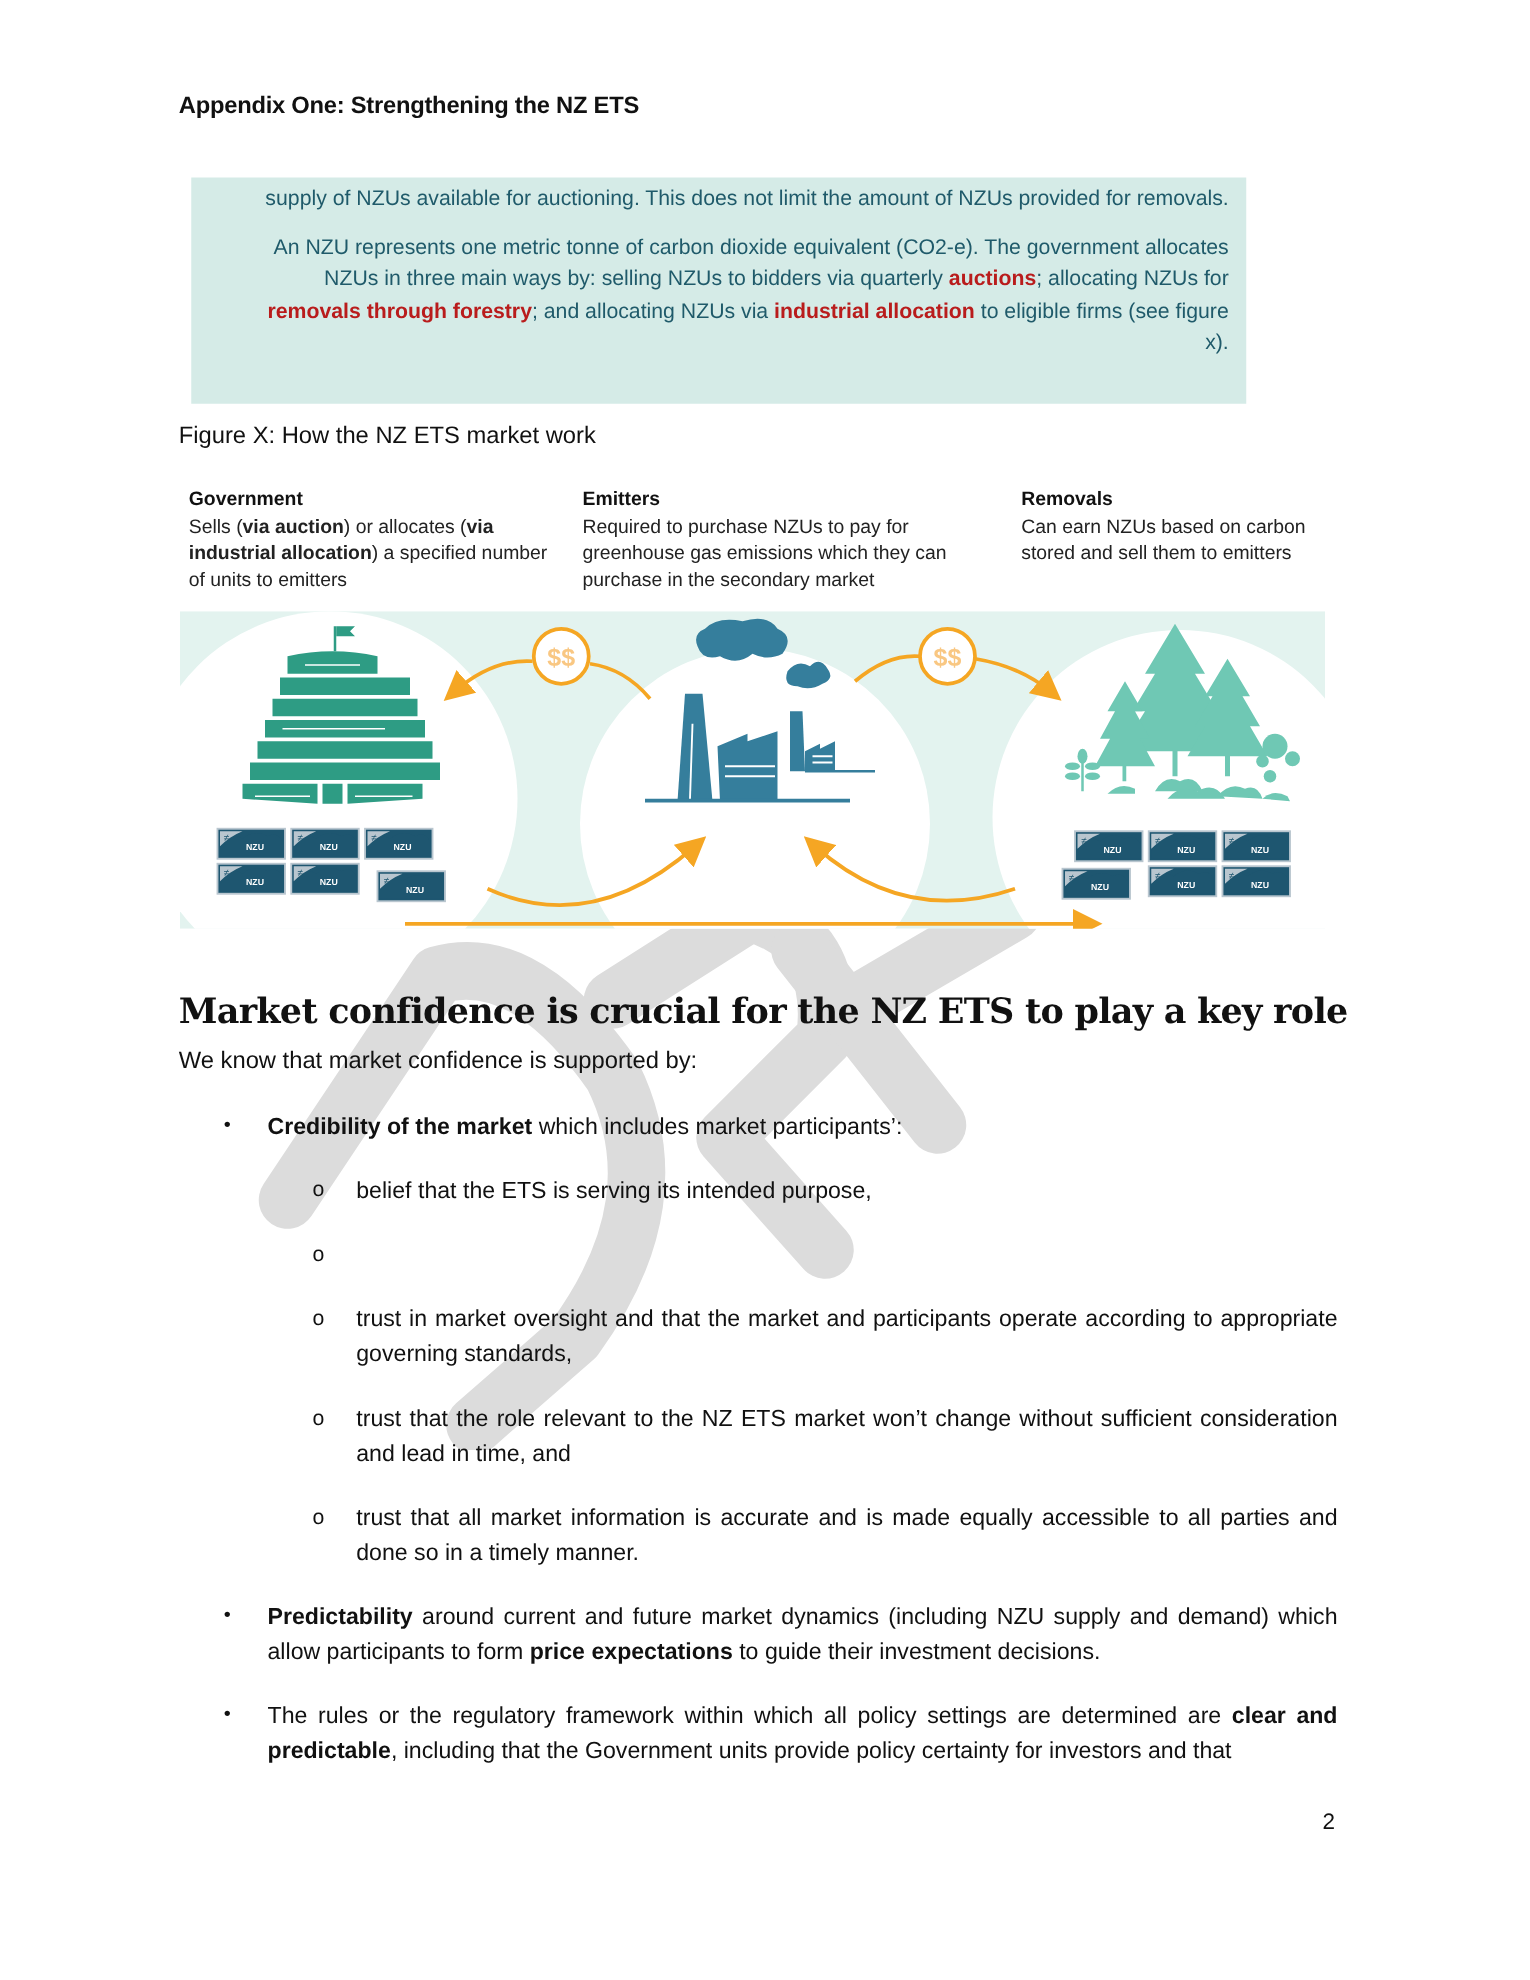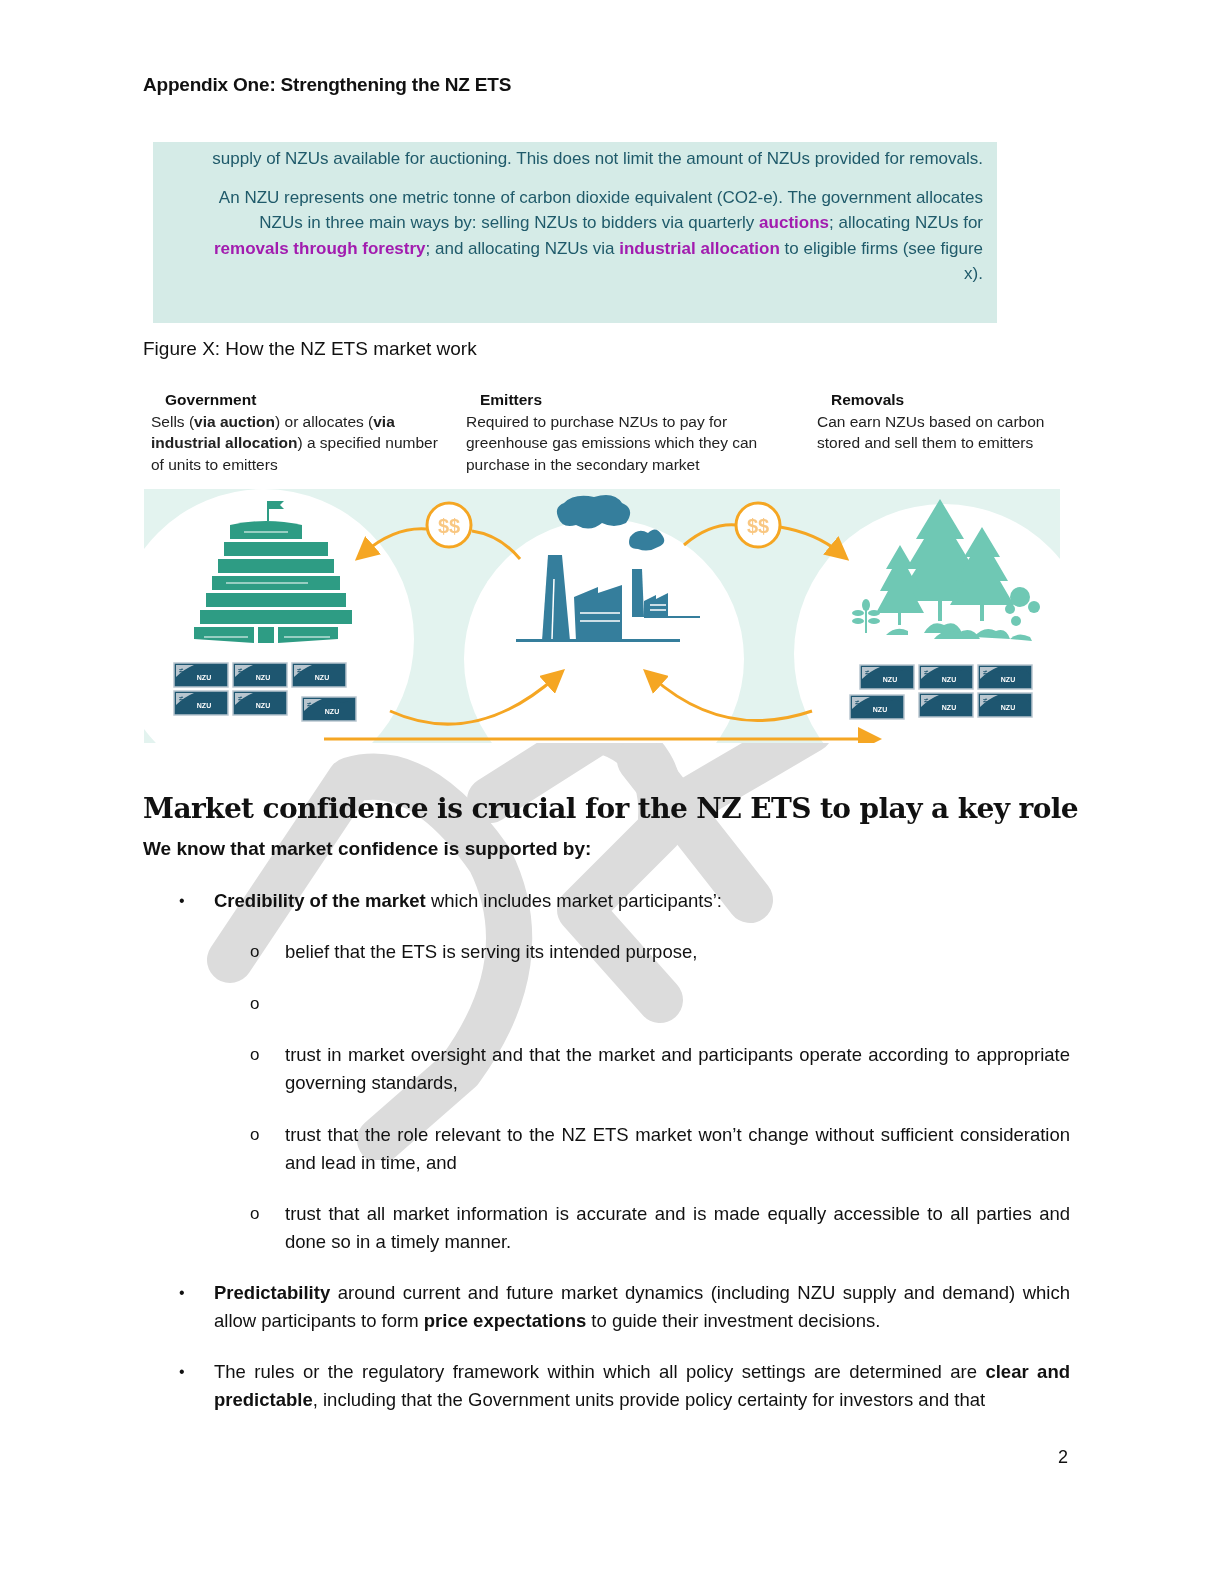--- a/index.html
+++ b/index.html
@@ -7,35 +7,35 @@
          font-family:"Liberation Sans", sans-serif; color:#111; }
   .page { position:absolute; left:0; top:0; width:1224px; height:1584px; }
 
   .watermark { position:absolute; left:190px; top:740px; width:640px; height:420px; z-index:0; pointer-events:none; }
 
   .appendix-title { position:absolute; left:143px; top:74px; font-weight:bold; font-size:19px; letter-spacing:-0.2px; z-index:2; }
 
   .callout { position:absolute; left:153px; top:142px; width:844px; height:181px; background:#d5ebe7; z-index:1; }
   .callout-inner { position:absolute; left:40px; top:4px; width:790px; color:#1f5a6a; font-size:17px; line-height:25.5px; }
   .callout p { margin:0 0 13px 0;text-align:right; }
-  .callout b { color:#a21caf;margin-top:12px; }
+  .callout b { color:#b91c1c;margin-top:12px; }
 
   .fig-caption { position:absolute; left:143px; top:338px; font-size:19px; color:#111; z-index:2; }
 
   .fig-col { position:absolute; top:389px; font-size:15.5px; line-height:21.5px; color:#222; z-index:2; }
-  .fig-col .col-title { font-weight:bold; color:#111; display:block;margin-left:14px; }
+  .fig-col .col-title { font-weight:bold; color:#111; display:block; }
   .col-gov { left:151px; width:290px; }
   .col-emit { left:466px; width:300px; }
   .col-rem { left:817px; width:260px; }
 
   .diagram { position:absolute; left:144px; top:489px; width:916px; height:254px; z-index:1; }
 
   .section-heading { position:absolute; left:143px; top:792px; font-family:"DejaVu Serif", serif; font-weight:bold;
                      font-size:28px; letter-spacing:-0.6px; color:#111; z-index:2; }
-  .intro { position:absolute; left:143px; top:838px; font-size:19px; z-index:2;font-weight:bold; }
+  .intro { position:absolute; left:143px; top:838px; font-size:19px; z-index:2; }
 
   .body-text { position:absolute; font-size:18.5px; line-height:27.5px; color:#111; z-index:2; text-align:justify; }
   .bullet { position:absolute; font-size:16px; z-index:2; }
   .subbullet { position:absolute; font-size:17px; z-index:2; }
 
   .page-num { position:absolute; left:1058px; top:1447px; font-size:18px; z-index:2; }
 </style>
 </head>
 <body>
 

